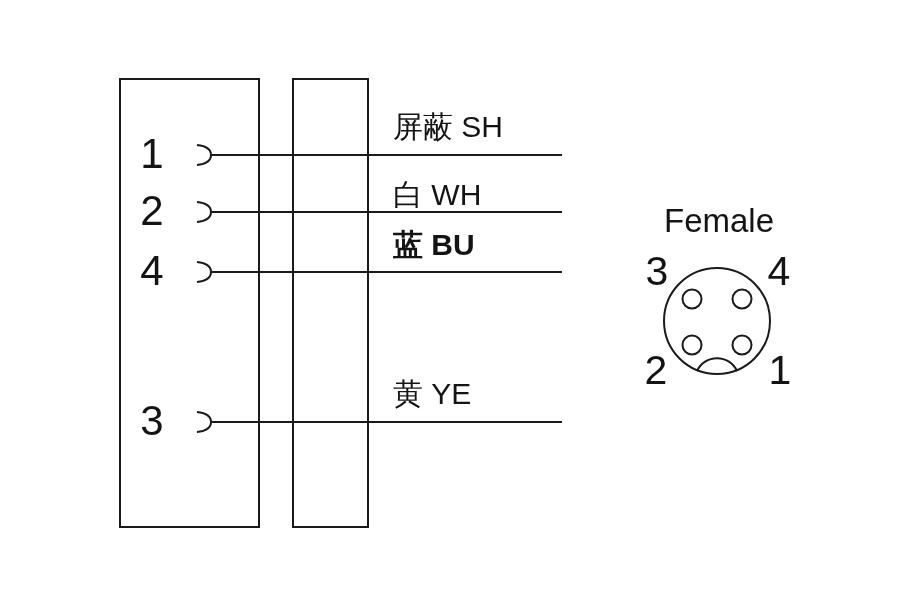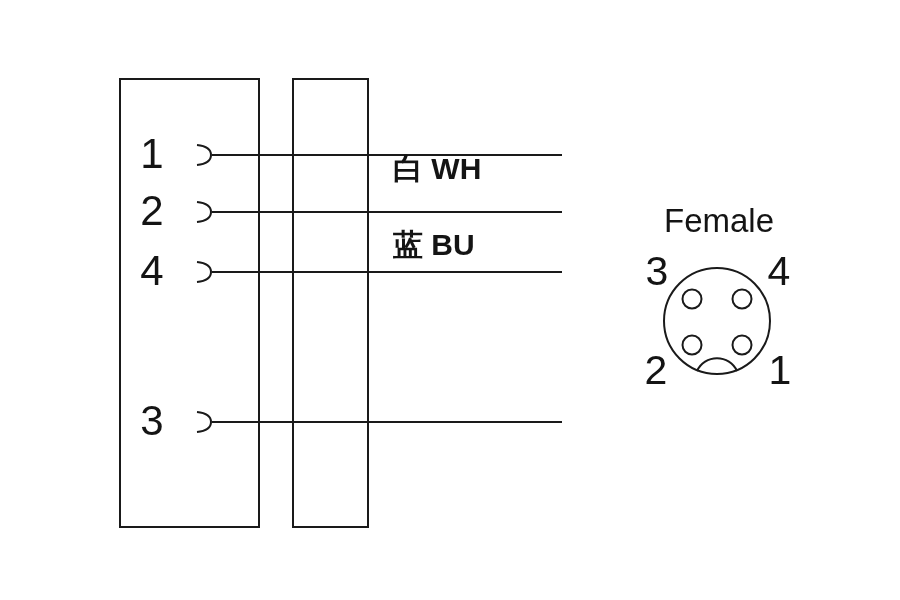--- a/index.html
+++ b/index.html
@@ -64,21 +64,21 @@
 
   .wire-label {
     position: absolute;
     left: 393px;
     font-size: 30px;
     line-height: 30px;
     white-space: nowrap;
     color: #141414;
   }
   .wire-label.p1 { top: 112px; }
-  .wire-label.p2 { top: 154px; font-weight: bold; }
+  .wire-label.p2 { top: 180px; }
   .wire-label.p4 { top: 230px; font-weight: bold; }
   .wire-label.p3 { top: 379px; }
 
   .face-title {
     position: absolute;
     left: 637px;
     top: 204px;
     width: 164px;
     text-align: center;
     font-size: 33px;
@@ -117,40 +117,42 @@
 <div class="canvas">
 
   <div class="rect rect-left"></div>
   <div class="rect rect-mid"></div>
 
   <div class="pin-number p1">1</div>
   <svg class="hook p1" viewBox="0 0 17 22">
     <path d="M 1 1 C 11 2, 15 6, 15 11 C 15 16, 11 20, 1 21"></path>
   </svg>
   <div class="wire p1"></div>
+  <div class="wire-label p1">屏蔽 SH</div>
 
   <div class="pin-number p2">2</div>
   <svg class="hook p2" viewBox="0 0 17 22">
     <path d="M 1 1 C 11 2, 15 6, 15 11 C 15 16, 11 20, 1 21"></path>
   </svg>
   <div class="wire p2"></div>
   <div class="wire-label p2">白 WH</div>
 
   <div class="pin-number p4">4</div>
   <svg class="hook p4" viewBox="0 0 17 22">
     <path d="M 1 1 C 11 2, 15 6, 15 11 C 15 16, 11 20, 1 21"></path>
   </svg>
   <div class="wire p4"></div>
   <div class="wire-label p4">蓝 BU</div>
 
   <div class="pin-number p3">3</div>
   <svg class="hook p3" viewBox="0 0 17 22">
     <path d="M 1 1 C 11 2, 15 6, 15 11 C 15 16, 11 20, 1 21"></path>
   </svg>
   <div class="wire p3"></div>
+  <div class="wire-label p3">黄 YE</div>
 
   <div class="face-title">Female</div>
 
   <svg class="face-svg" viewBox="0 0 125 125">
     <circle cx="62" cy="66" r="53"></circle>
     <circle cx="37" cy="44" r="9.5"></circle>
     <circle cx="87" cy="44" r="9.5"></circle>
     <circle cx="37" cy="90" r="9.5"></circle>
     <circle cx="87" cy="90" r="9.5"></circle>
     <path d="M 42 116 A 22 22 0 0 1 82 116"></path>

